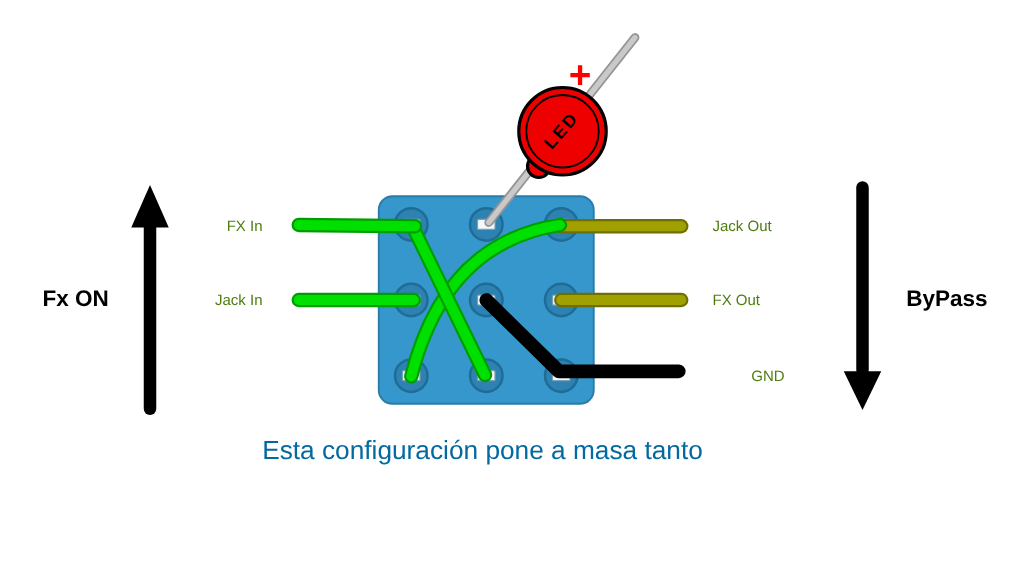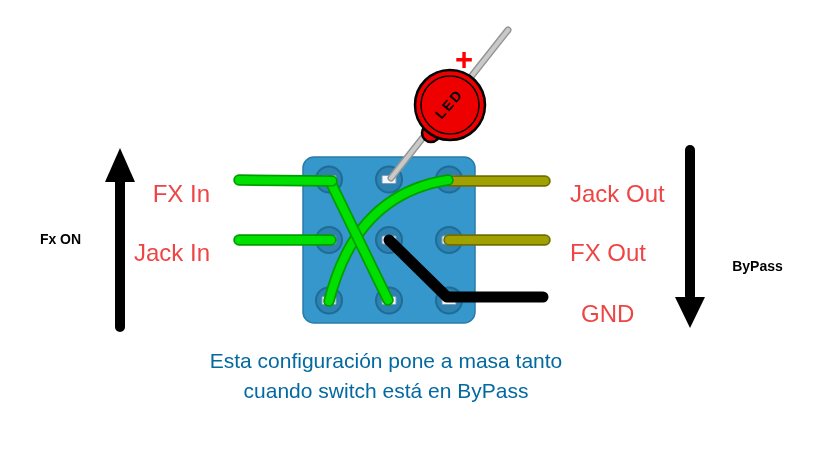--- a/index.html
+++ b/index.html
@@ -38,43 +38,42 @@
   
   .sw-body { fill: var(--switch_body); stroke: var(--switch_border); stroke-width: 1.5; }
   .pin-c   { fill: var(--pin_fill);   stroke: var(--pin_border);   stroke-width: 2; }
   .pin-s   { fill: var(--pin_slot);   stroke: #7a9eb5; stroke-width: 1; }
   
   .led-body { fill: var(--led_red); stroke: #000000; stroke-width: 2.5; }
   .led-ring { fill: none; stroke: #000000; stroke-width: 1.5; }
   
   .lbl {
     position: absolute;
-    font-size: 24px;
+    font-size: 12px;
     line-height: 24px;
-    color: #ef4444;
+    color: #4d7c0f;
     white-space: nowrap;
-    margin-top: 13px;
   }
   .lbl-bold {
     position: absolute;
-    font-size: 14px;
+    font-size: 18px;
     line-height: 26px;
     font-weight: 700;
     color: #000000;
     text-align: center;
     white-space: nowrap;
   }
   .right-align { text-align: right; }
   #fx-in-label   { right: 615px; top: 169px; }
   #jack-in-label { right: 615px; top: 228px; }
   #jack-out-label{ left: 570px;  top: 169px; }
   #fx-out-label  { left: 570px;  top: 228px; text-align: center; }
-  #gnd-label     { left: 581px;  top: 289px; }
+  #gnd-label     { left: 601px;  top: 289px; }
   #fx-on-label   { left: 0px;    top: 226px; width: 121px; }
-  #bypass-label  { left: 697px;  top: 226px; width: 121px; margin-top: 27px; }
+  #bypass-label  { left: 697px;  top: 226px; width: 121px; }
   #led-label {
     position: absolute;
     left: 449px;
     top: 104px;
     transform: translate(-50%, -50%) rotate(-49deg);
     font-size: 14px;
     font-weight: 700;
     letter-spacing: 2px;
     color: #000000;
   }
@@ -183,16 +182,15 @@
   <div id="fx-out-label" class="lbl">FX Out</div>
   <div id="gnd-label" class="lbl">GND</div>
   <div id="fx-on-label" class="lbl-bold">Fx ON</div>
   <div id="bypass-label" class="lbl-bold">ByPass</div>
 
   <div id="led-label">LED</div>
   <div id="led-plus">+</div>
 
   <div id="caption">
     <div>Esta configuración pone a masa tanto</div>
-    <div>cuando switch está en ByPass</div>
   </div>
 
 </div>
 
 </body></html>

